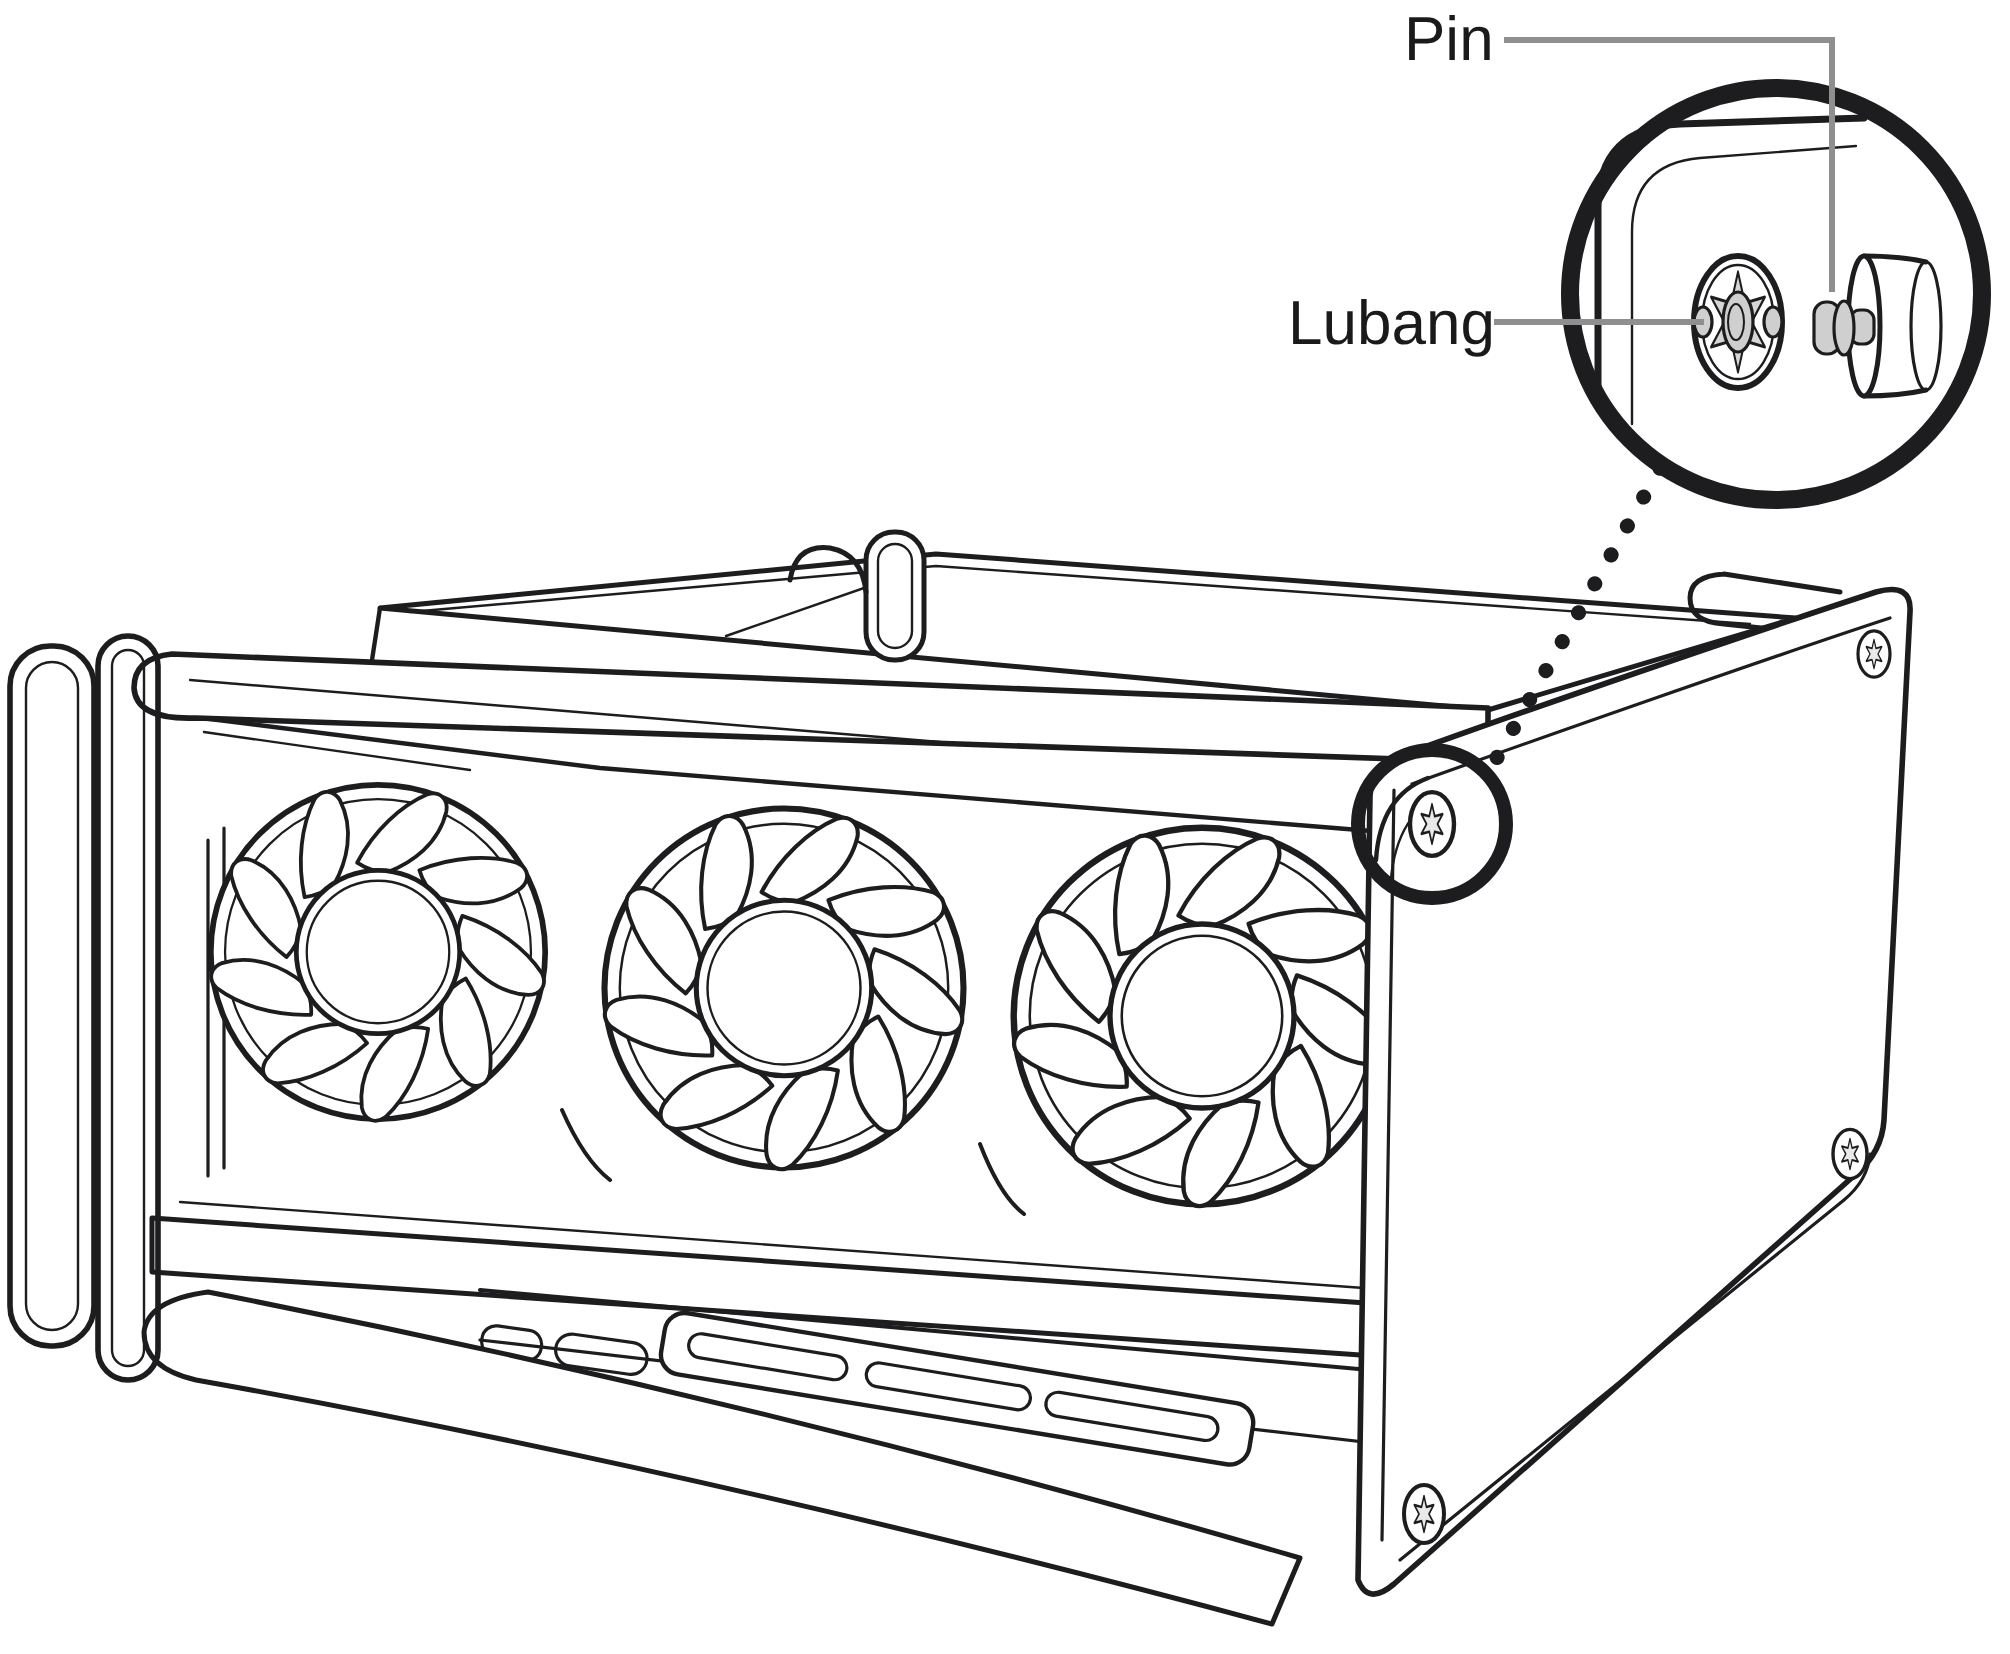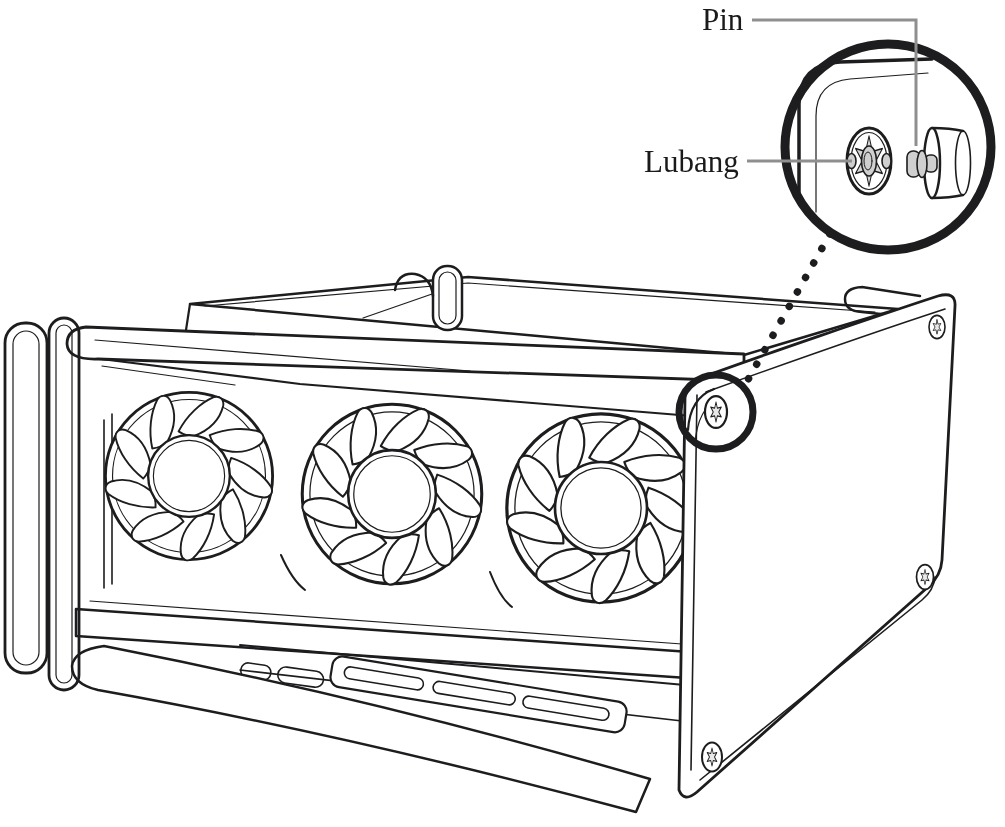--- a/index.html
+++ b/index.html
@@ -1,17 +1,17 @@
 <!DOCTYPE html>
 <html><head>
 <meta charset="utf-8">
 <style>
   html,body{margin:0;padding:0;background:#ffffff;}
   .stage{position:relative;width:1005px;height:827px;background:#fff;overflow:hidden;
-         font-family:Liberation Serif, serif;}
+         font-family:Liberation Sans, sans-serif;}
   svg{position:absolute;left:0;top:0;}
   
   path,rect,circle,ellipse,line,polyline{stroke:#1d1d1f;fill:none;stroke-linejoin:round;stroke-linecap:round;}
   .w1{stroke-width:1.2}.w16{stroke-width:1.6}.w2{stroke-width:2}.w22{stroke-width:2.2}
   .w25{stroke-width:2.5}.w28{stroke-width:2.8}.w3{stroke-width:3}.w35{stroke-width:3.5}
   .fw{fill:#ffffff}
   .fg{fill:#cfcfcf}
   .fs{fill:#d6d6d6}
   .fe{fill:#e9e9e9}
   .leader{stroke:#8f8f8f;stroke-width:3;fill:none;stroke-linecap:butt;stroke-linejoin:miter;}

